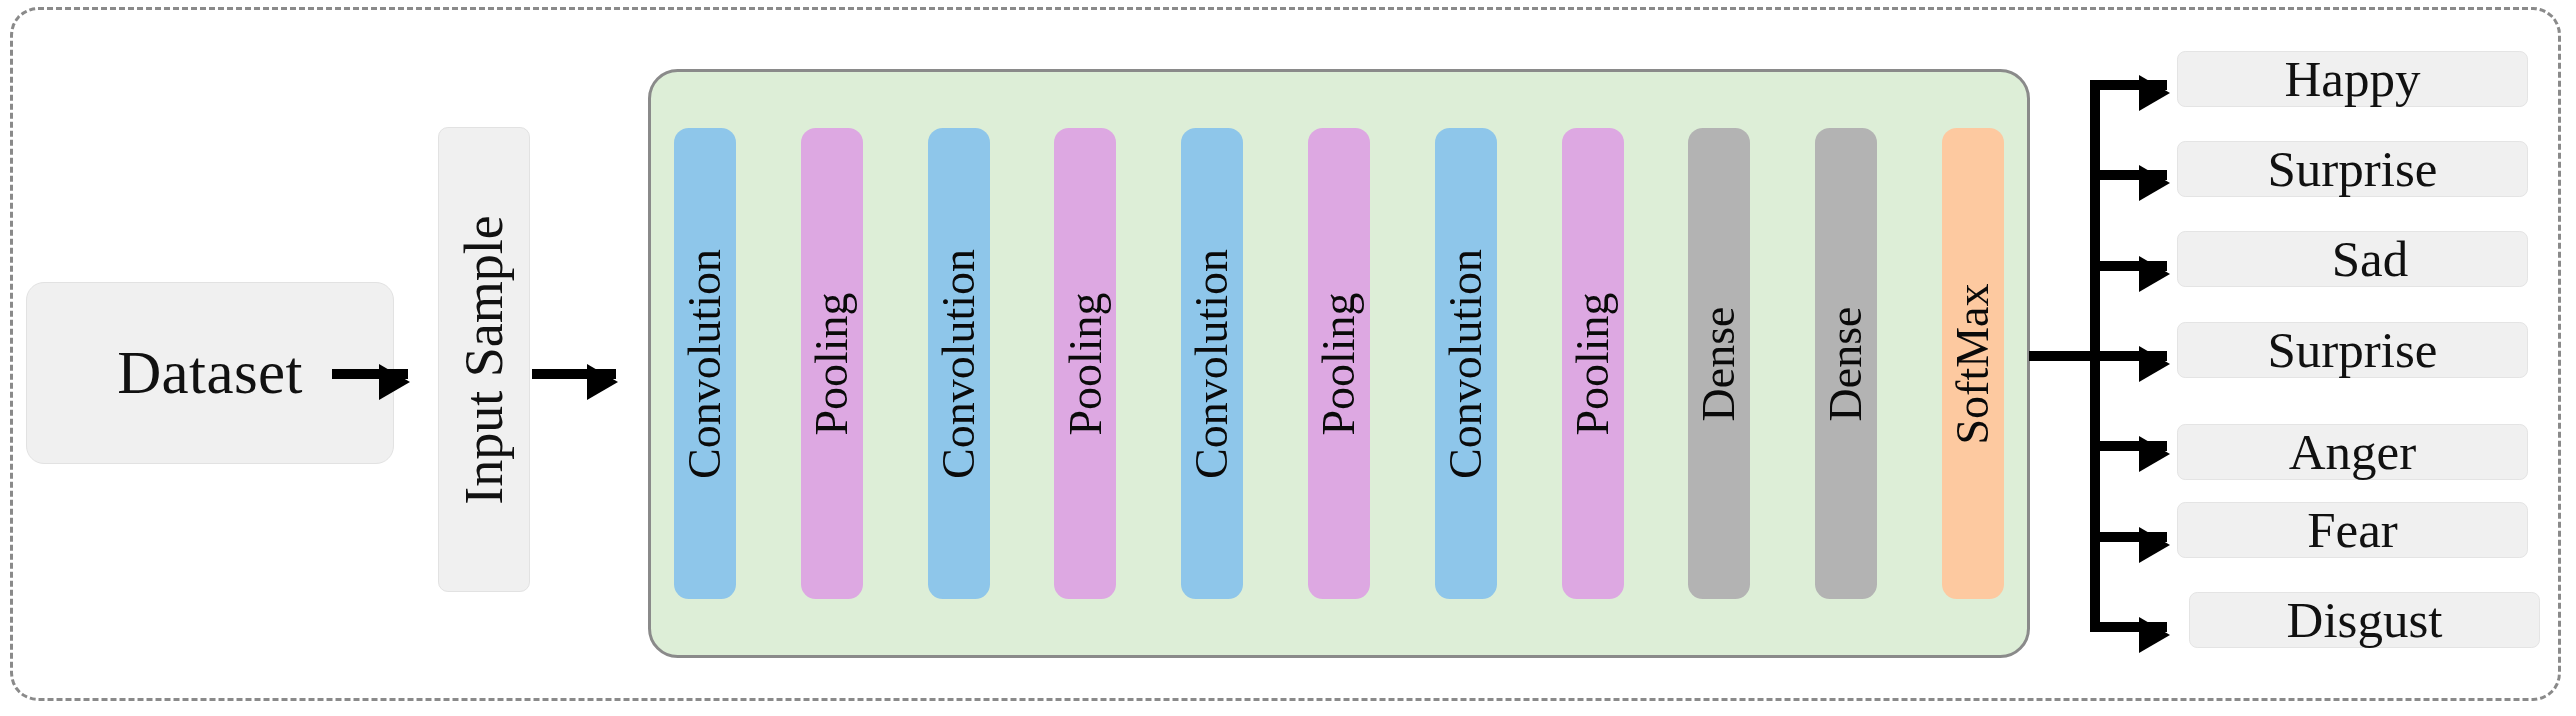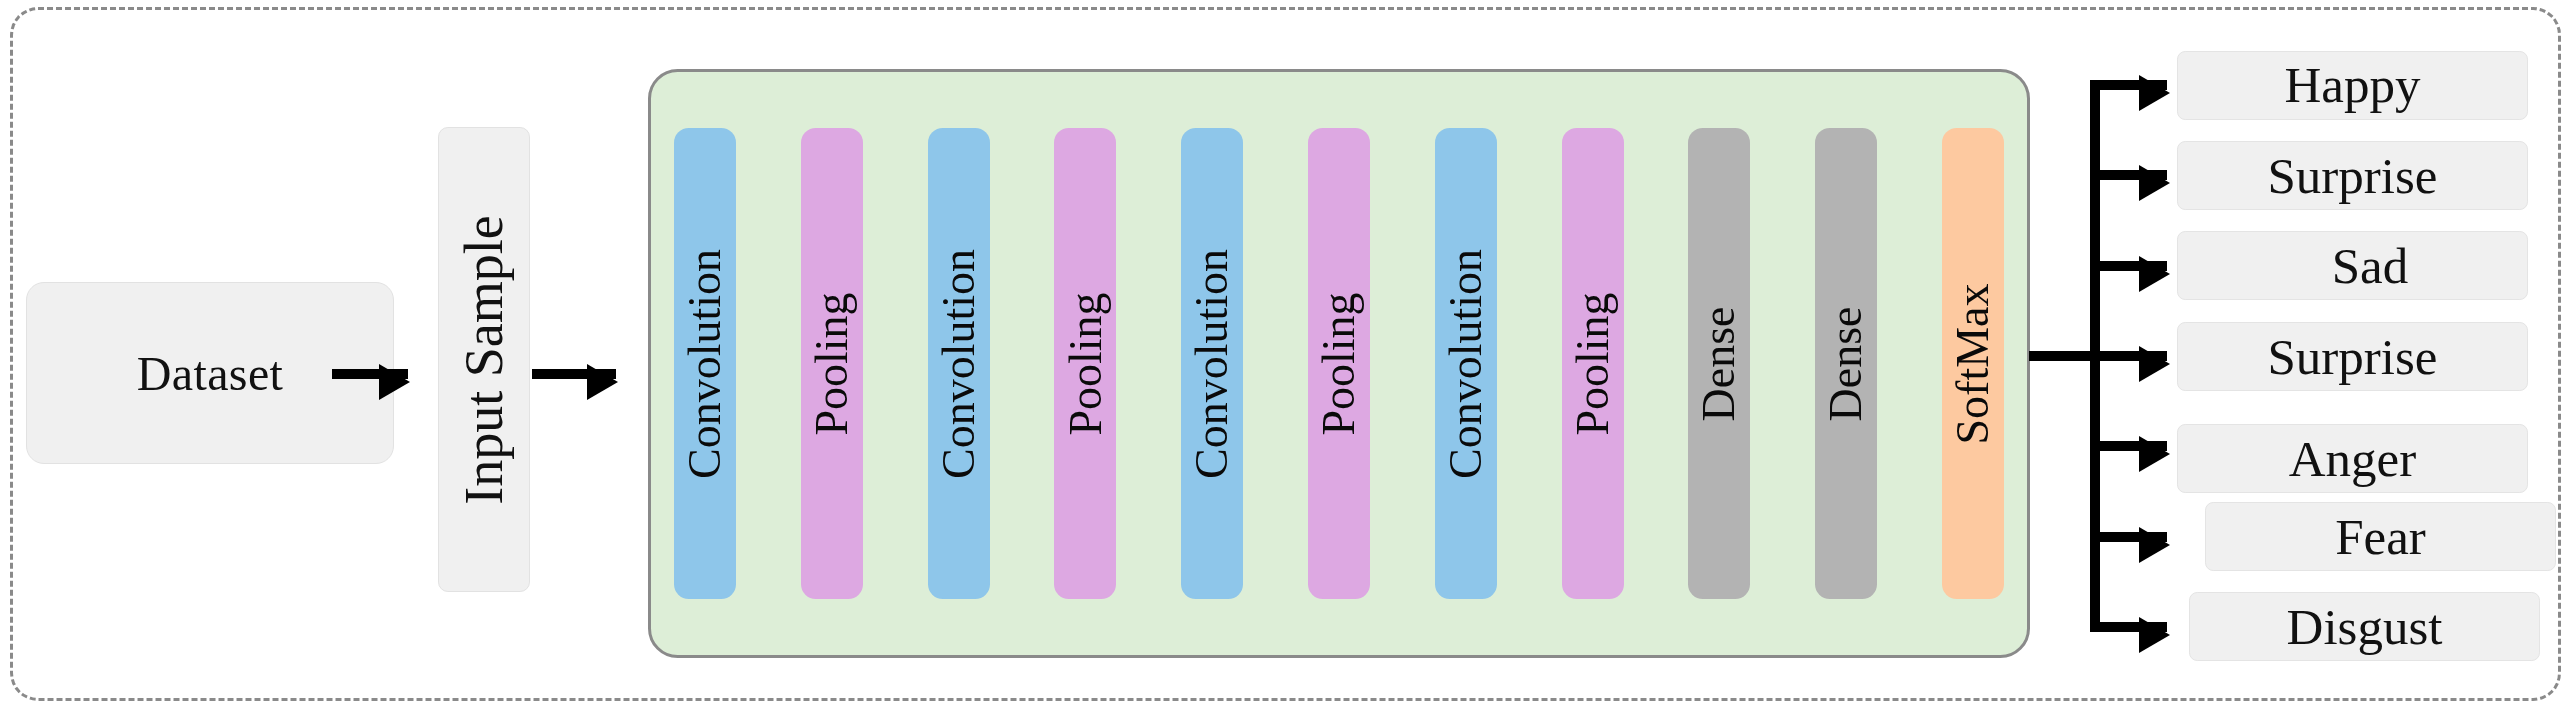--- a/index.html
+++ b/index.html
@@ -45,21 +45,21 @@
     justify-content: center;
     color: #111111;
   }
 
   #dataset-box {
     left: 26px;
     top: 282px;
     width: 368px;
     height: 182px;
     border-radius: 18px;
-    font-size: 48px;
+    font-size: 61px;
     letter-spacing: 0.4px;
   }
 
   #input-sample-box {
     left: 438px;
     top: 127px;
     width: 92px;
     height: 465px;
     border-radius: 9.9px;
   }
@@ -190,21 +190,21 @@
     position: absolute;
     left: 2177px;
     top: 49px;
     width: 351px;
     height: 624px;
   }
   .output-item {
     position: absolute;
     left: 0;
     width: 351px;
-    height: 69px;
+    height: 56px;
     background: #f0f0f0;
     border: 1.6px solid #e4e4e4;
     border-radius: 8.2px;
     box-sizing: border-box;
     display: flex;
     align-items: center;
     justify-content: center;
     font-size: 51px;
     color: #111111;
     white-space: nowrap;
@@ -288,21 +288,21 @@
       </div>
       <div class="output-item" style="top: 182px; padding-left: 35px;">
         <span>Sad</span>
       </div>
       <div class="output-item" style="top: 273px;">
         <span>Surprise</span>
       </div>
       <div class="output-item" style="top: 363px; margin-top: 12px;">
         <span>Anger</span>
       </div>
-      <div class="output-item" style="top: 453px; margin-left: 28px;">
+      <div class="output-item" style="top: 453px;">
         <span>Fear</span>
       </div>
       <div class="output-item" style="top: 543px; margin-left: 12px;">
         <span>Disgust</span>
       </div>
     </div>
 
 </div>
 
 

